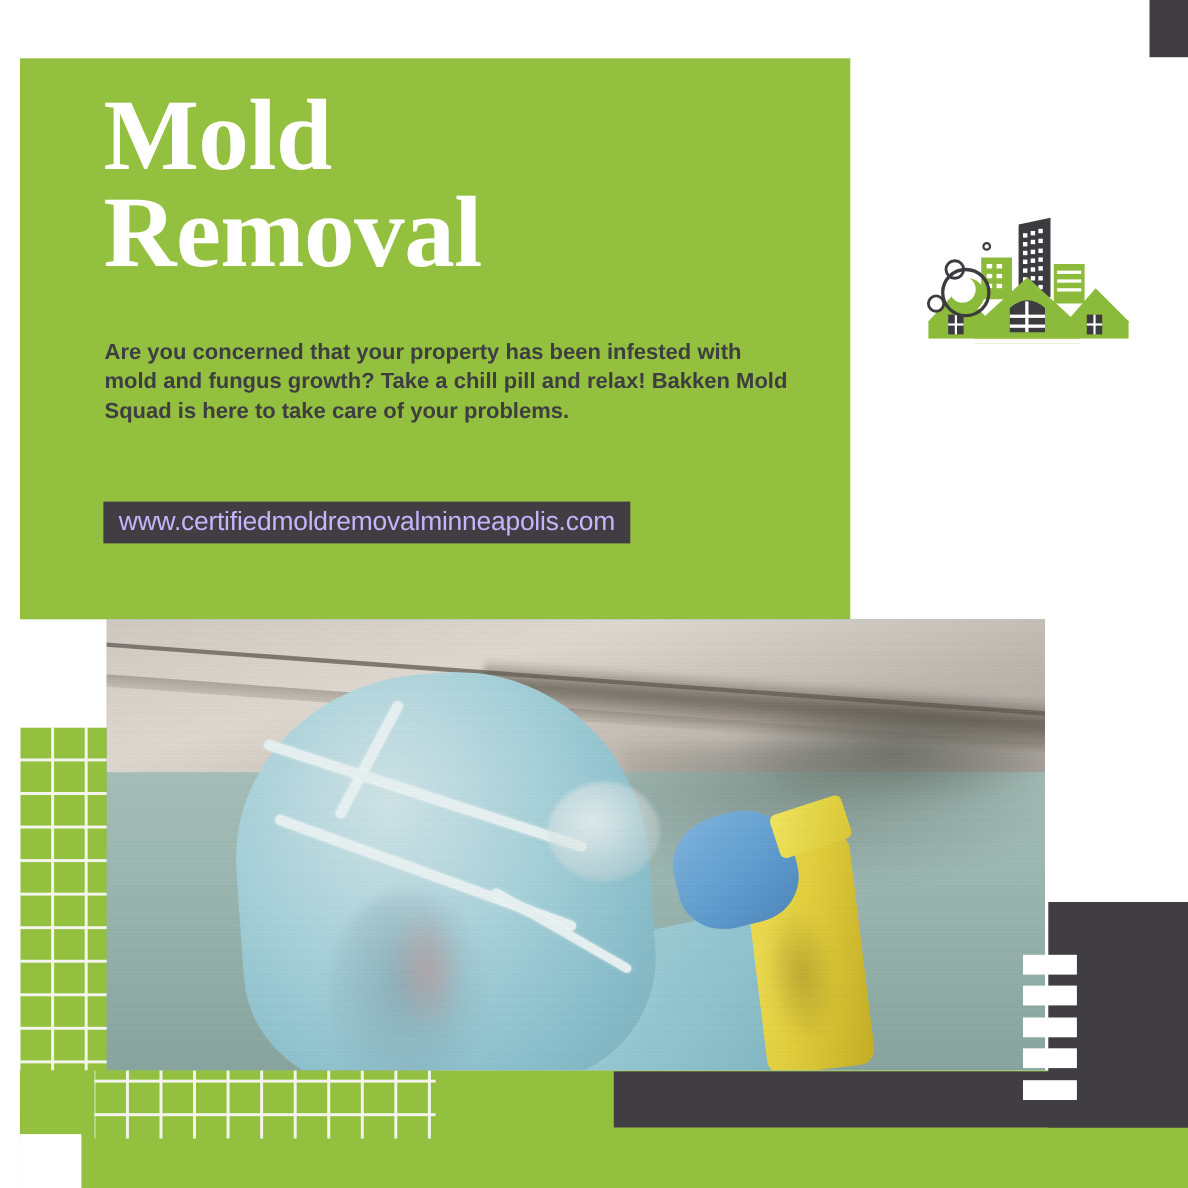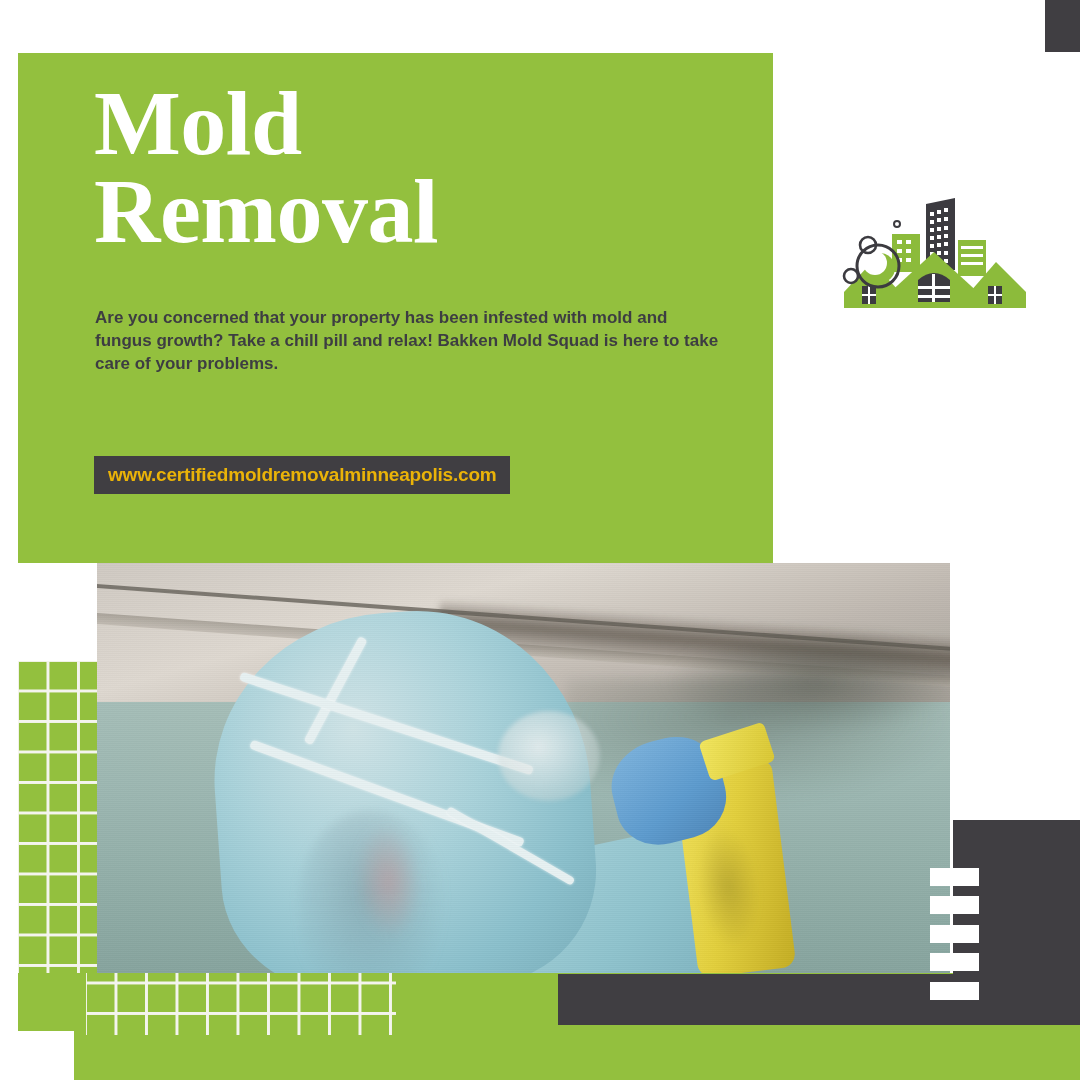--- a/index.html
+++ b/index.html
@@ -298,42 +298,42 @@
   }
   .headline .l2 { display: block; }
 
   .subcopy {
     position: absolute;
     left: 77px;
     top: 307px;
     width: 625px;
     font-family: "Liberation Sans", sans-serif;
     font-weight: 700;
-    font-size: 17px;
+    font-size: 20px;
     line-height: 1.35;
     color: #3d3d42;
     margin: 0;
   }
 
   .url-bar {
     position: absolute;
     left: 76px;
     top: 456px;
     height: 38px;
     padding: 0 14px;
     display: flex;
     align-items: center;
     background: #403e42;
   }
   .url-bar span {
     font-family: "Liberation Sans", sans-serif;
-    font-weight: 700;
-    font-size: 19px;
+    font-weight: 400;
+    font-size: 24px;
     letter-spacing: -0.2px;
-    color: #eab308;
+    color: #c4b5fd;
     white-space: nowrap;
   }
 
   
   .logo {
     position: absolute;
     left: 812px;
     top: 196px;
     width: 215px;
     height: 175px;

